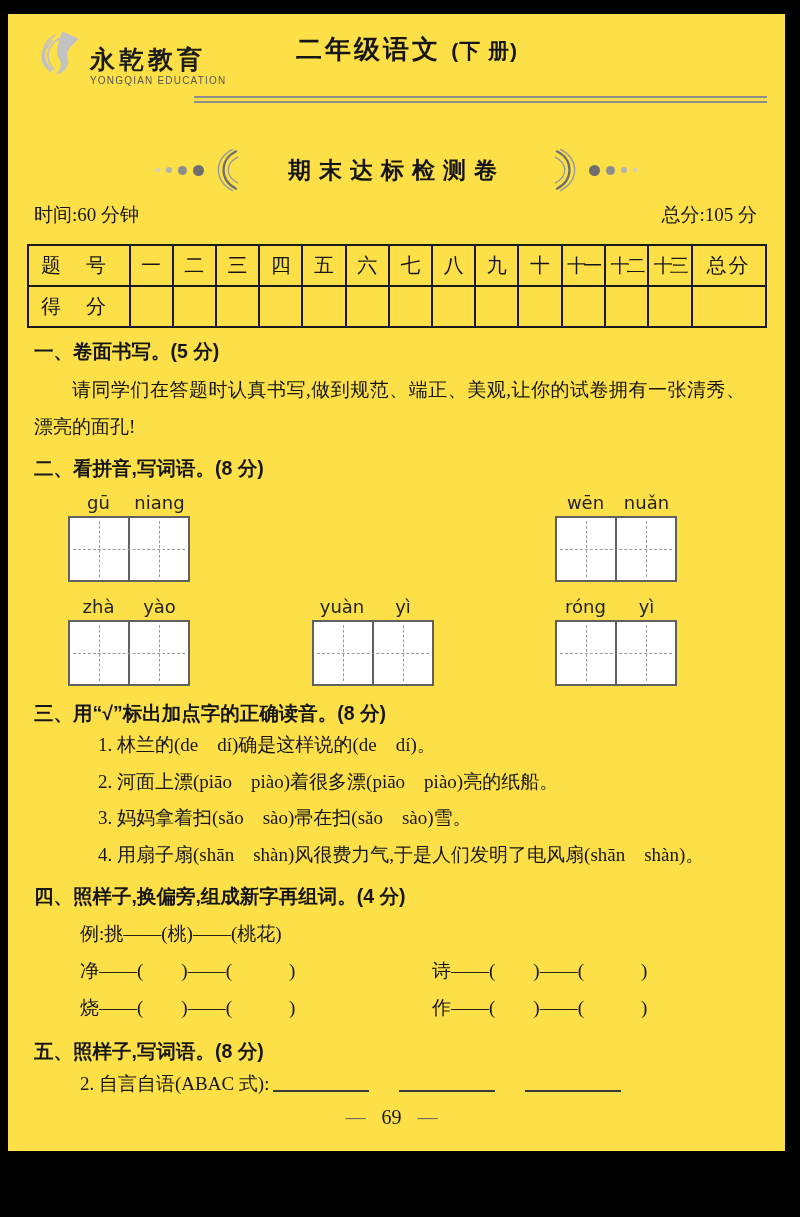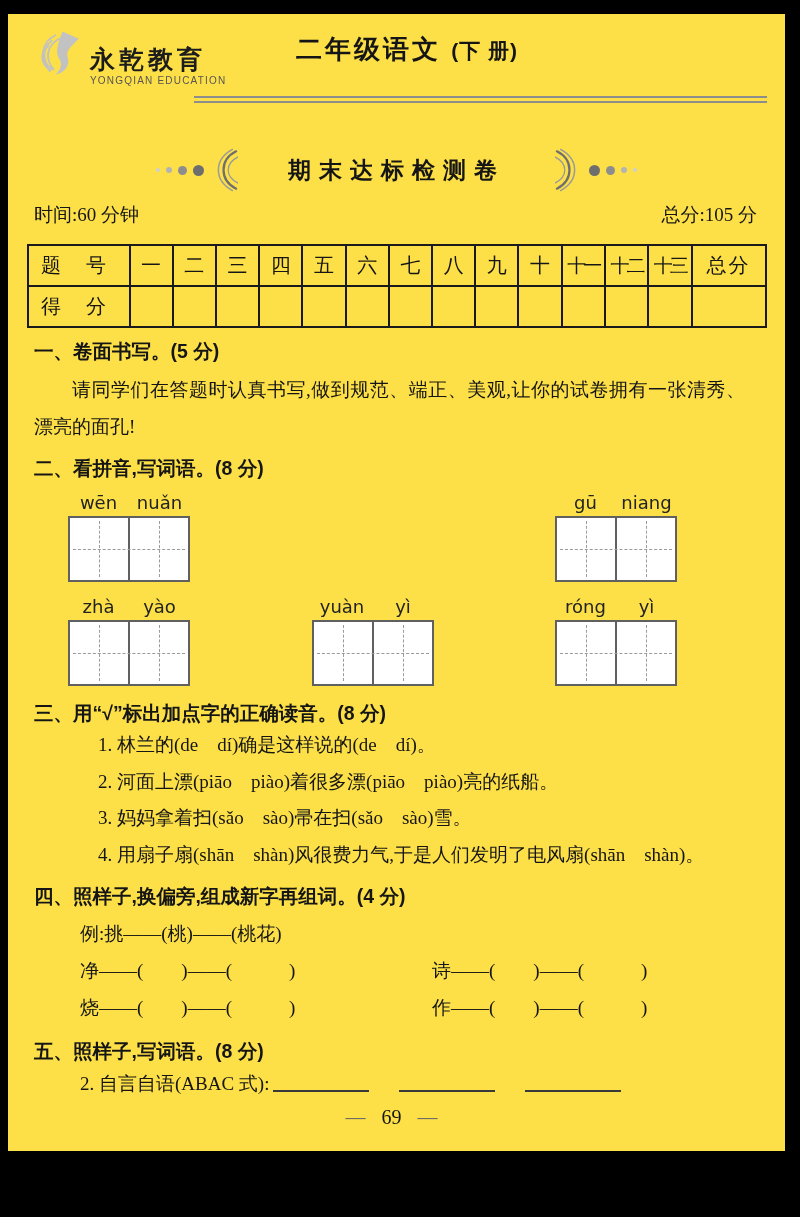--- a/index.html
+++ b/index.html
@@ -195,32 +195,32 @@
     <div class="content">
 
       <h3 class="sec-title t1">一、卷面书写。(5 分)</h3>
       <p class="s1-body">请同学们在答题时认真书写,做到规范、端正、美观,让你的试卷拥有一张清秀、漂亮的面孔!</p>
 
       <h3 class="sec-title t2">二、看拼音,写词语。(8 分)</h3>
       <div id="s2-rows">
           <div class="pz-row">
             <div class="pz-group">
               <div class="pz-labels">
+                <span>gū</span>
+                <span>niang</span>
+              </div>
+              <div class="pz-box">
+                <div class="pz-cell"></div>
+                <div class="pz-cell"></div>
+              </div>
+            </div>
+            <div class="pz-group">
+              <div class="pz-labels">
                 <span>wēn</span>
                 <span>nuǎn</span>
-              </div>
-              <div class="pz-box">
-                <div class="pz-cell"></div>
-                <div class="pz-cell"></div>
-              </div>
-            </div>
-            <div class="pz-group">
-              <div class="pz-labels">
-                <span>gū</span>
-                <span>niang</span>
               </div>
               <div class="pz-box">
                 <div class="pz-cell"></div>
                 <div class="pz-cell"></div>
               </div>
             </div>
           </div>
           <div class="pz-row">
             <div class="pz-group">
               <div class="pz-labels">

